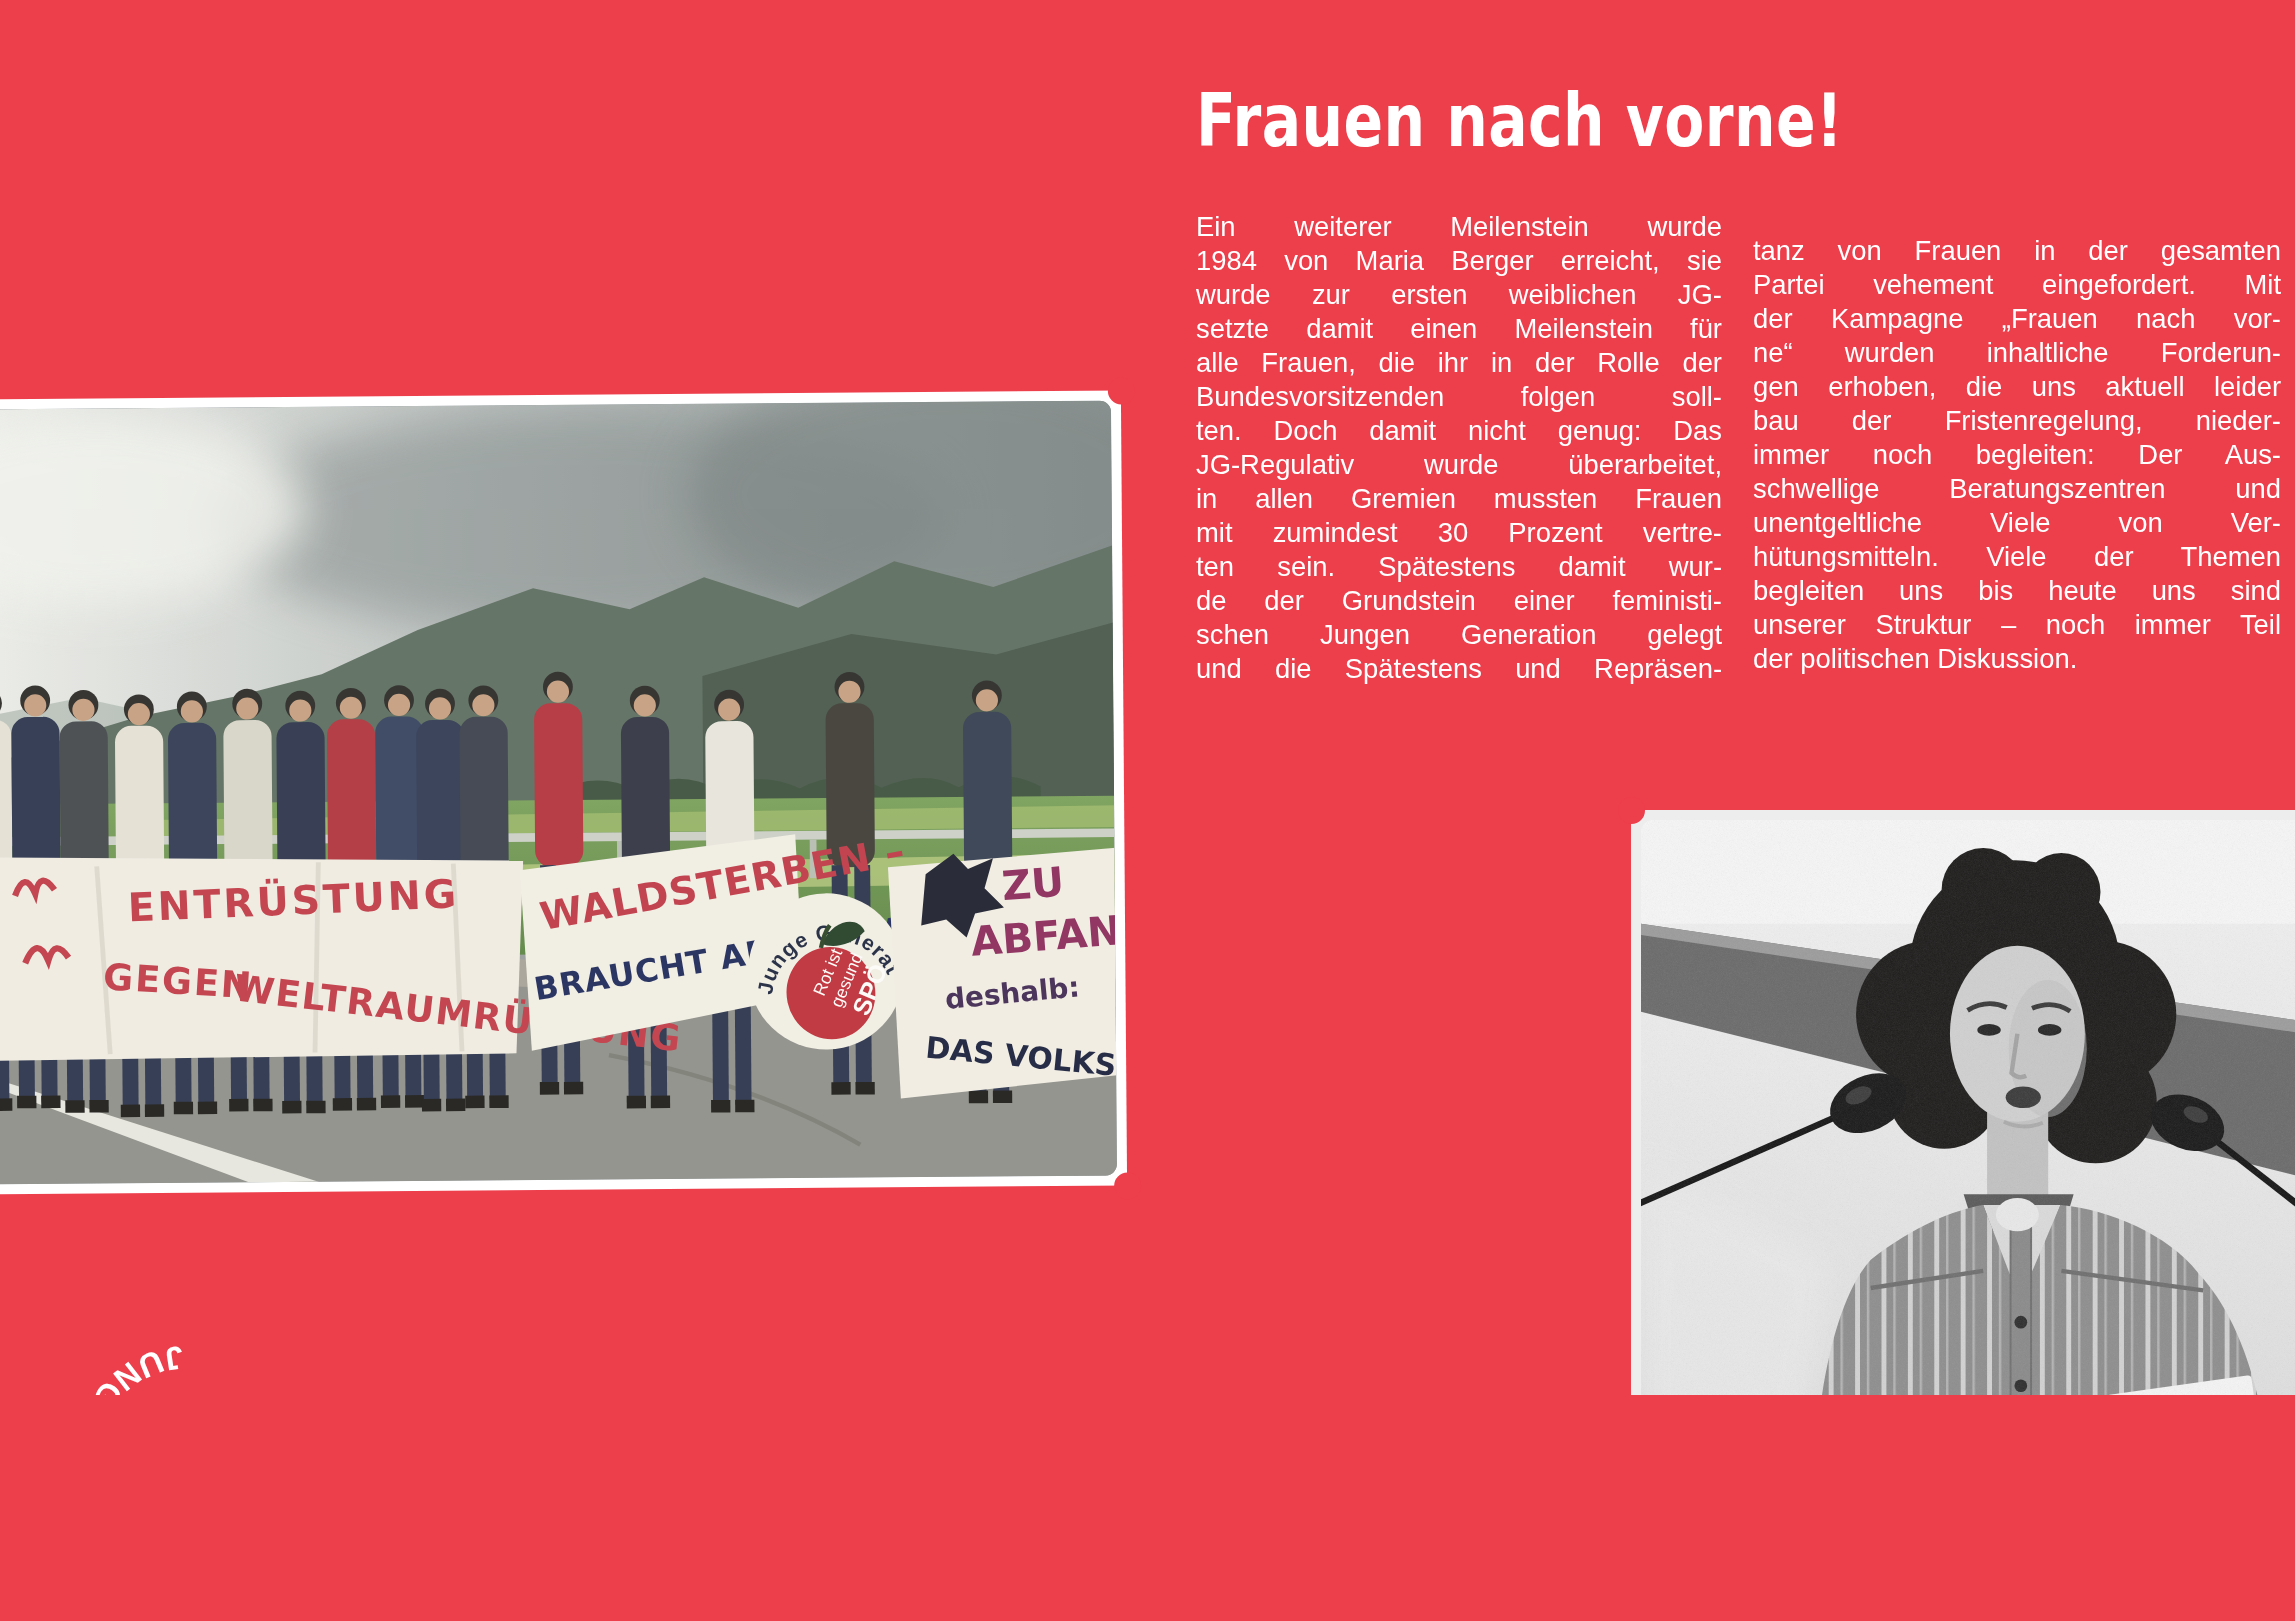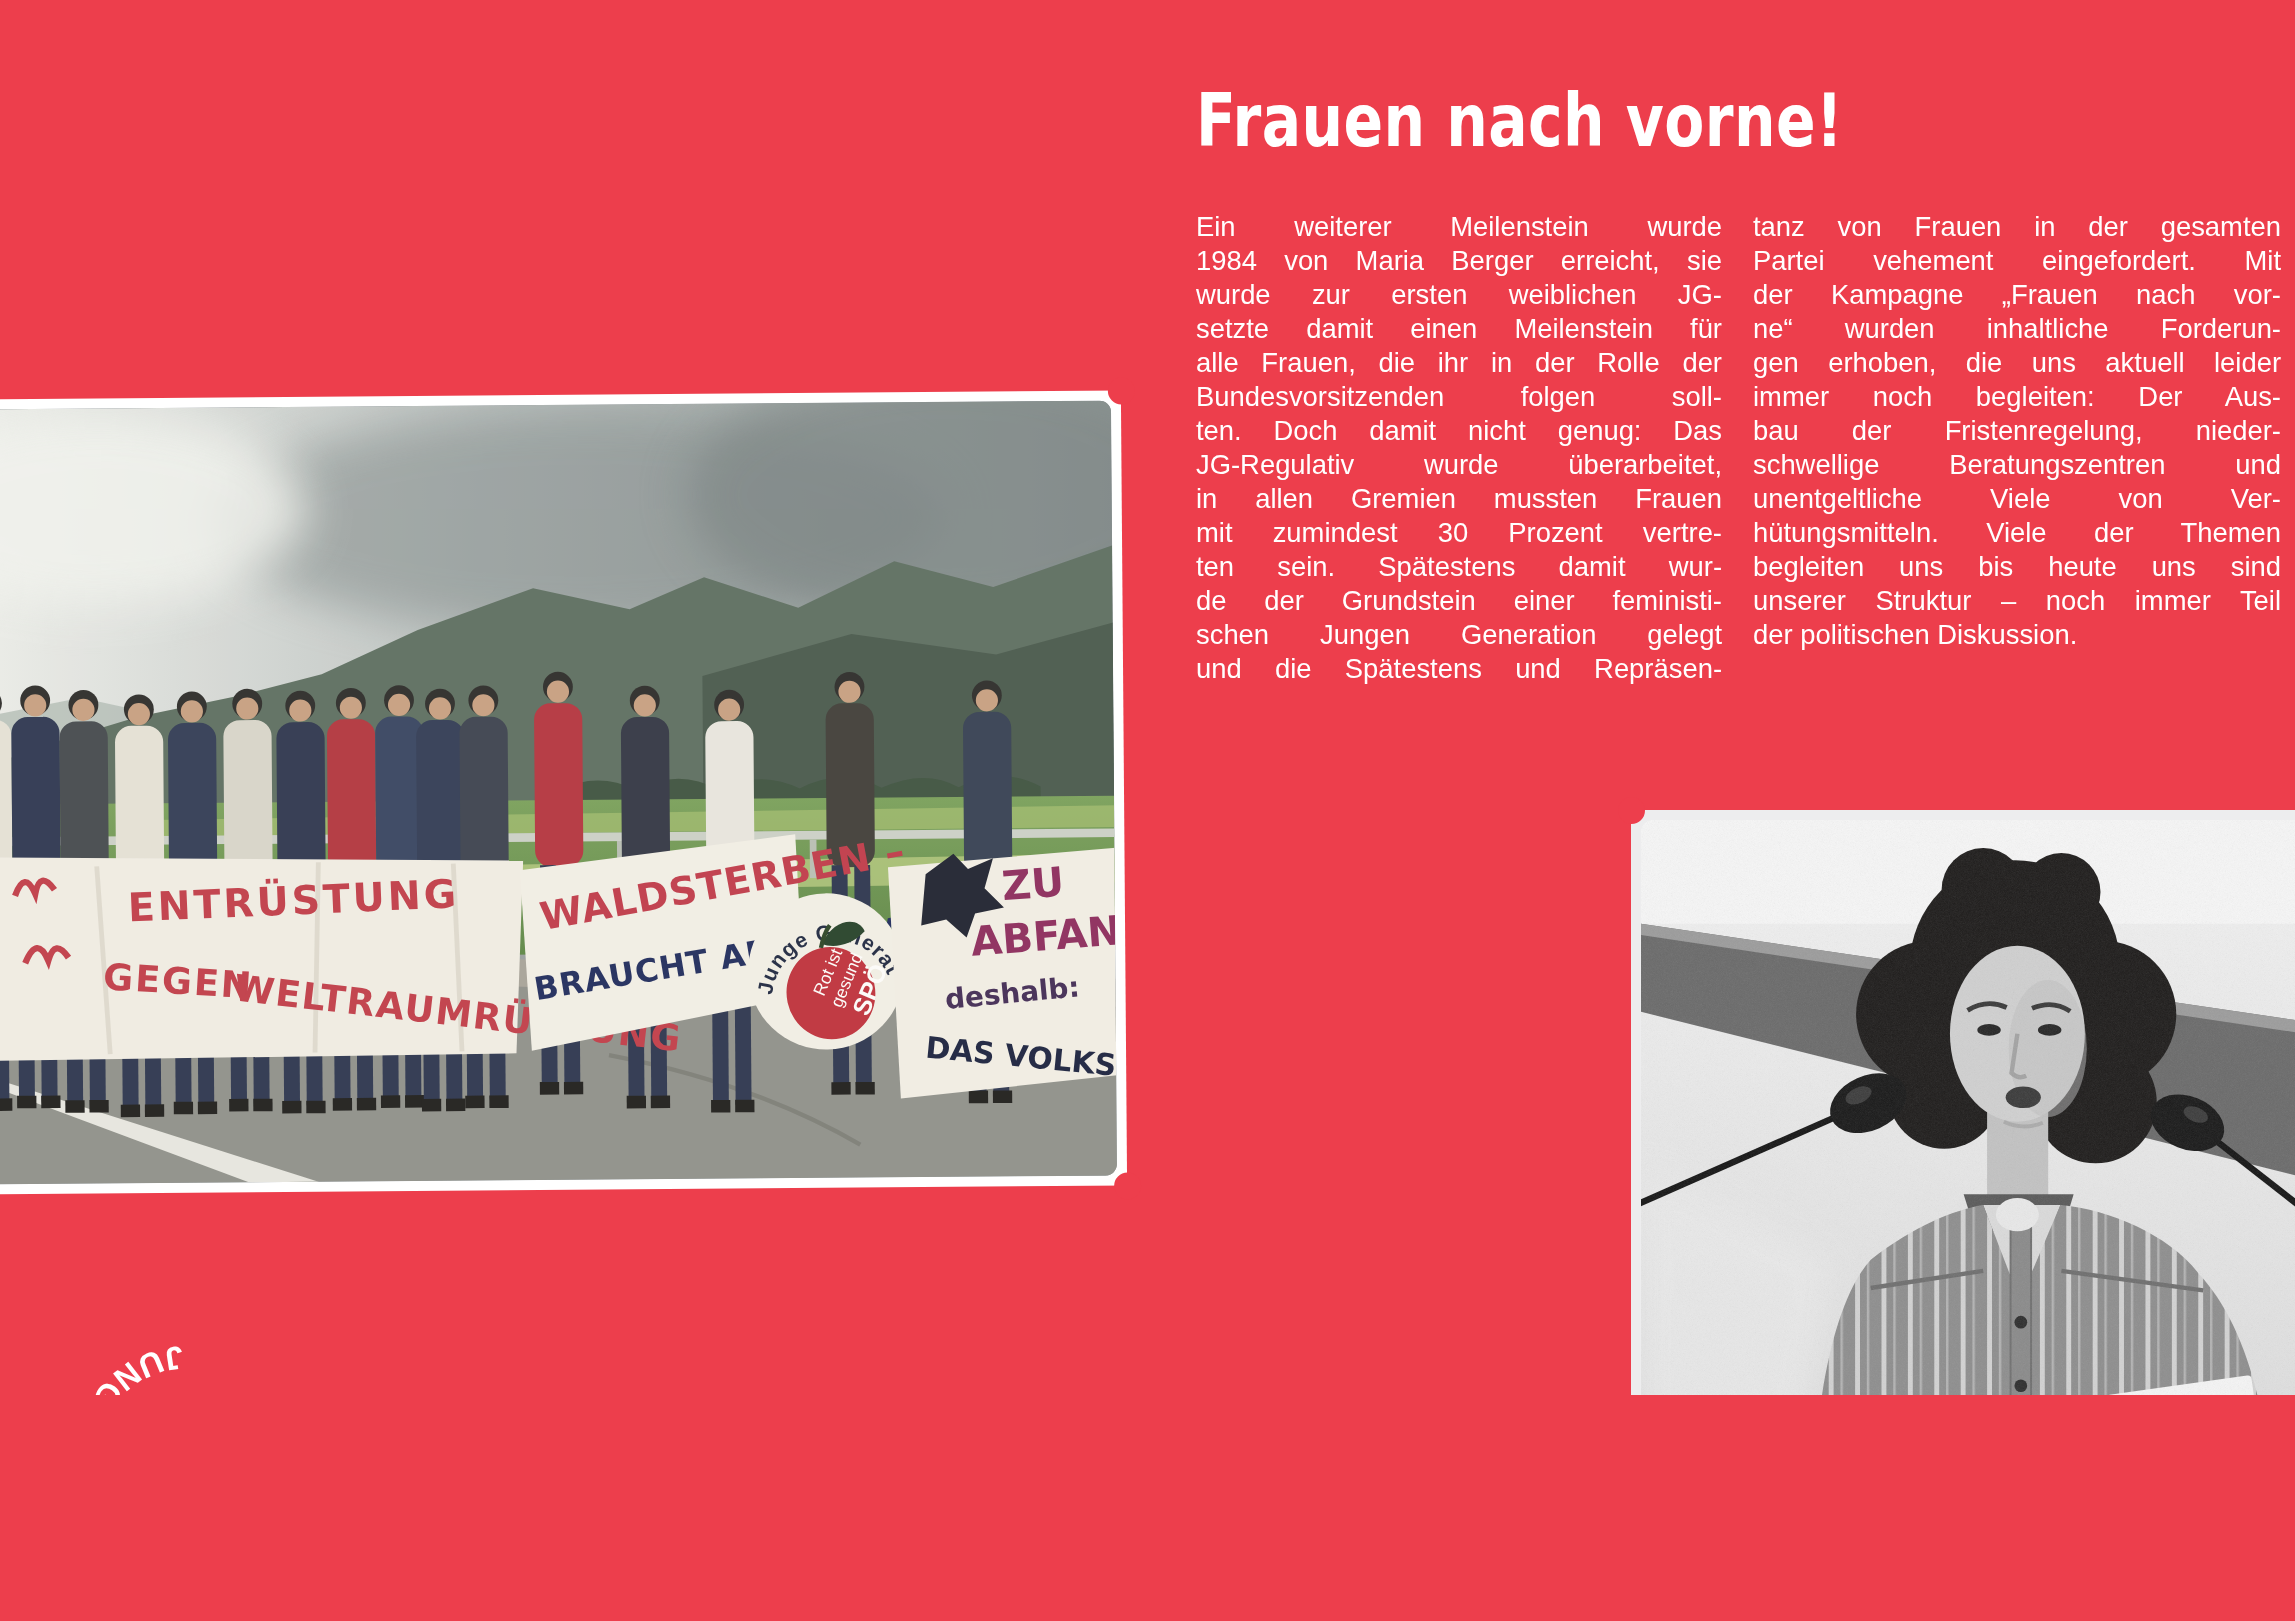--- a/index.html
+++ b/index.html
@@ -15,21 +15,21 @@
     font-family:"DejaVu Sans",sans-serif; font-weight:800;
     font-size:73px; line-height:1.1; color:#ffffff; white-space:nowrap;
     transform:scaleX(.80); transform-origin:left top; letter-spacing:0.5px;
   }
   
   .col{
     position:absolute; top:210px; width:526px; color:#ffffff;
     font-size:27.4px; line-height:34px; font-weight:400;
   }
   #col-left{ left:1196px; }
-  #col-right{ left:1753px; width:528px; }
+  #col-right{ left:1753px; width:528px;margin-top:24px; }
   .line{ text-align:justify; text-align-last:justify; white-space:normal; }
   .line.no-just{ text-align-last:left; }
   
   .photo-frame{ position:absolute; background:#ffffff; }
   #frame-demo{
     left:-29px; top:395px; width:1153px; height:795px;
     transform:rotate(-0.45deg); transform-origin:center;
   }
   #frame-speaker{
     left:1631px; top:810px; width:684px; height:831px;
@@ -82,22 +82,22 @@
       <div class="line">de der Grundstein einer feministi-</div>
       <div class="line">schen Jungen Generation gelegt</div>
       <div class="line">und die Spätestens und Repräsen-</div>
     </div>
   <div class="col" id="col-right">
       <div class="line">tanz von Frauen in der gesamten</div>
       <div class="line">Partei vehement eingefordert. Mit</div>
       <div class="line">der Kampagne „Frauen nach vor-</div>
       <div class="line">ne“ wurden inhaltliche Forderun-</div>
       <div class="line">gen erhoben, die uns aktuell leider</div>
+      <div class="line">bau der Fristenregelung, nieder-</div>
       <div class="line">immer noch begleiten: Der Aus-</div>
-      <div class="line">bau der Fristenregelung, nieder-</div>
       <div class="line">schwellige Beratungszentren und</div>
       <div class="line">unentgeltliche Viele von Ver-</div>
       <div class="line">hütungsmitteln. Viele der Themen</div>
       <div class="line">begleiten uns bis heute uns sind</div>
       <div class="line">unserer Struktur – noch immer Teil</div>
       <div class="line no-just">der politischen Diskussion.</div>
     </div>
 
   <div class="photo-frame" id="frame-demo">
     <div class="notch tr"></div>

